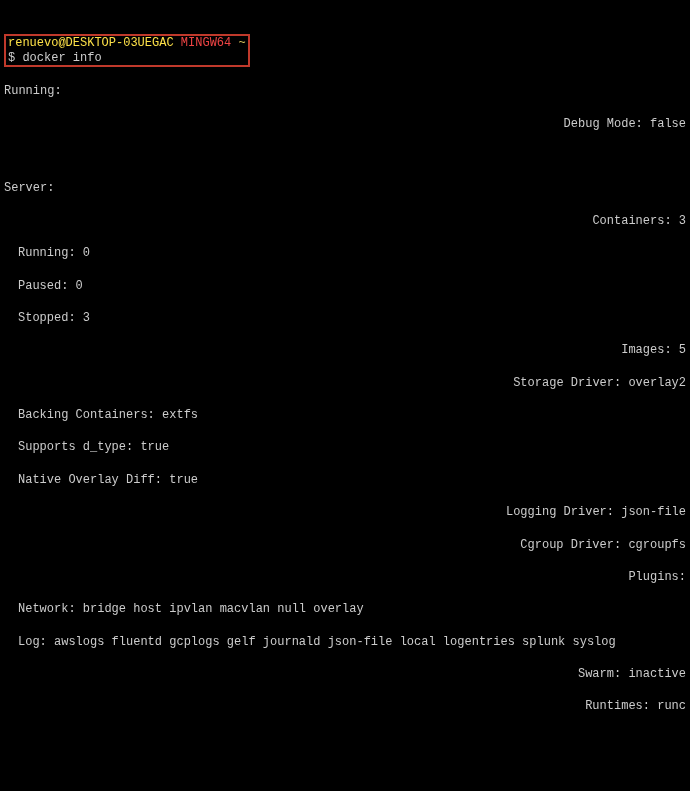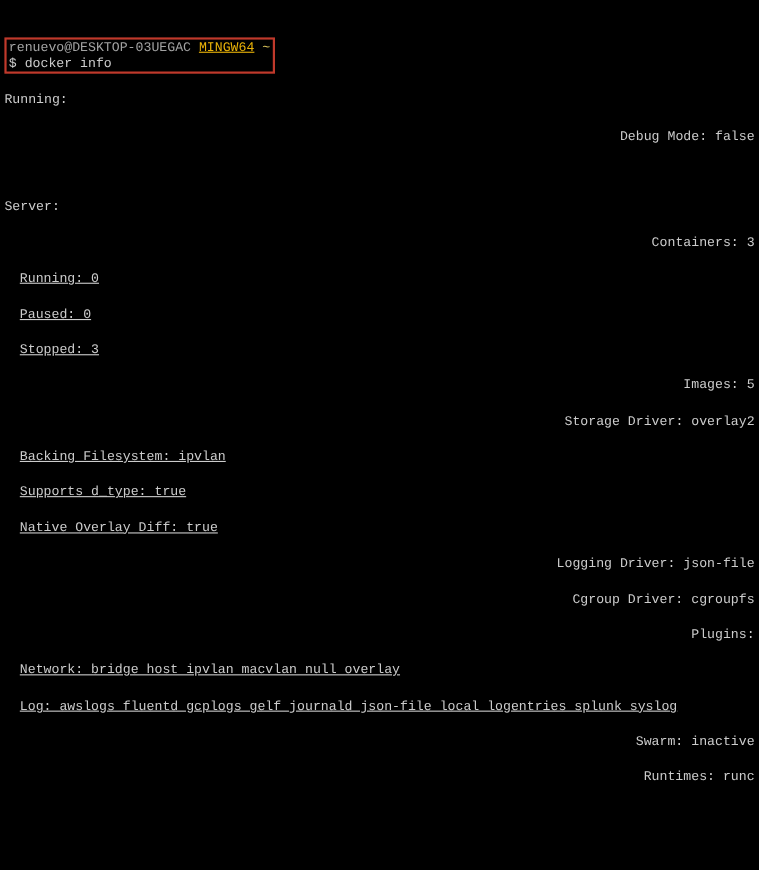--- a/index.html
+++ b/index.html
@@ -16,61 +16,60 @@
       width: 690px;
       height: 791px;
       overflow: hidden;
       padding: 0;
     }
     .terminal {
       padding: 2px 4px;
       white-space: pre;
     }
     .prompt-user {
-      color: #a3a3a3;
+      color: #fde047;
     }
     .prompt-env {
-      color: #eab308;
-      text-decoration: underline;
+      color: #ef4444;
     }
     .prompt-tilde {
       color: #d8c25a;
     }
     .command {
       color: #ccc;
     }
     .highlight-box {
       display: inline-block;
       border: 2px solid #c0392b;
       padding: 0 2px;
       line-height: 1.2;
     }
     .line {
       display: block;
     }
     .pad1 { padding-left: 7px; text-align: right; }
-    .pad2 { padding-left: 14px; text-decoration: underline; }
+    .pad2 { padding-left: 14px; }
   </style>
 </head>
 <body>
 
 <div class="terminal">
   <span class="line"><span class="highlight-box"><span class="prompt-user">renuevo@DESKTOP-03UEGAC</span> <span class="prompt-env">MINGW64</span> <span class="prompt-tilde">~</span>
 <span class="command">$</span> <span class="command">docker info</span></span></span>
 <span class="line">Running:</span>
 <span class="line pad1">Debug Mode: false</span>
 <span class="line"> </span>
 <span class="line">Server:</span>
 <span class="line pad1">Containers: 3</span>
 <span class="line pad2">Running: 0</span>
 <span class="line pad2">Paused: 0</span>
 <span class="line pad2">Stopped: 3</span>
 <span class="line pad1">Images: 5</span>
 <span class="line pad1">Storage Driver: overlay2</span>
-<span class="line pad2">Backing Filesystem: ipvlan</span>
+<span class="line pad2">Backing Containers: extfs</span>
 <span class="line pad2">Supports d_type: true</span>
 <span class="line pad2">Native Overlay Diff: true</span>
 <span class="line pad1">Logging Driver: json-file</span>
 <span class="line pad1">Cgroup Driver: cgroupfs</span>
 <span class="line pad1">Plugins:</span>
 <span class="line pad2">Network: bridge host ipvlan macvlan null overlay</span>
 <span class="line pad2">Log: awslogs fluentd gcplogs gelf journald json-file local logentries splunk syslog</span>
 <span class="line pad1">Swarm: inactive</span>
 <span class="line pad1">Runtimes: runc</span>
 

